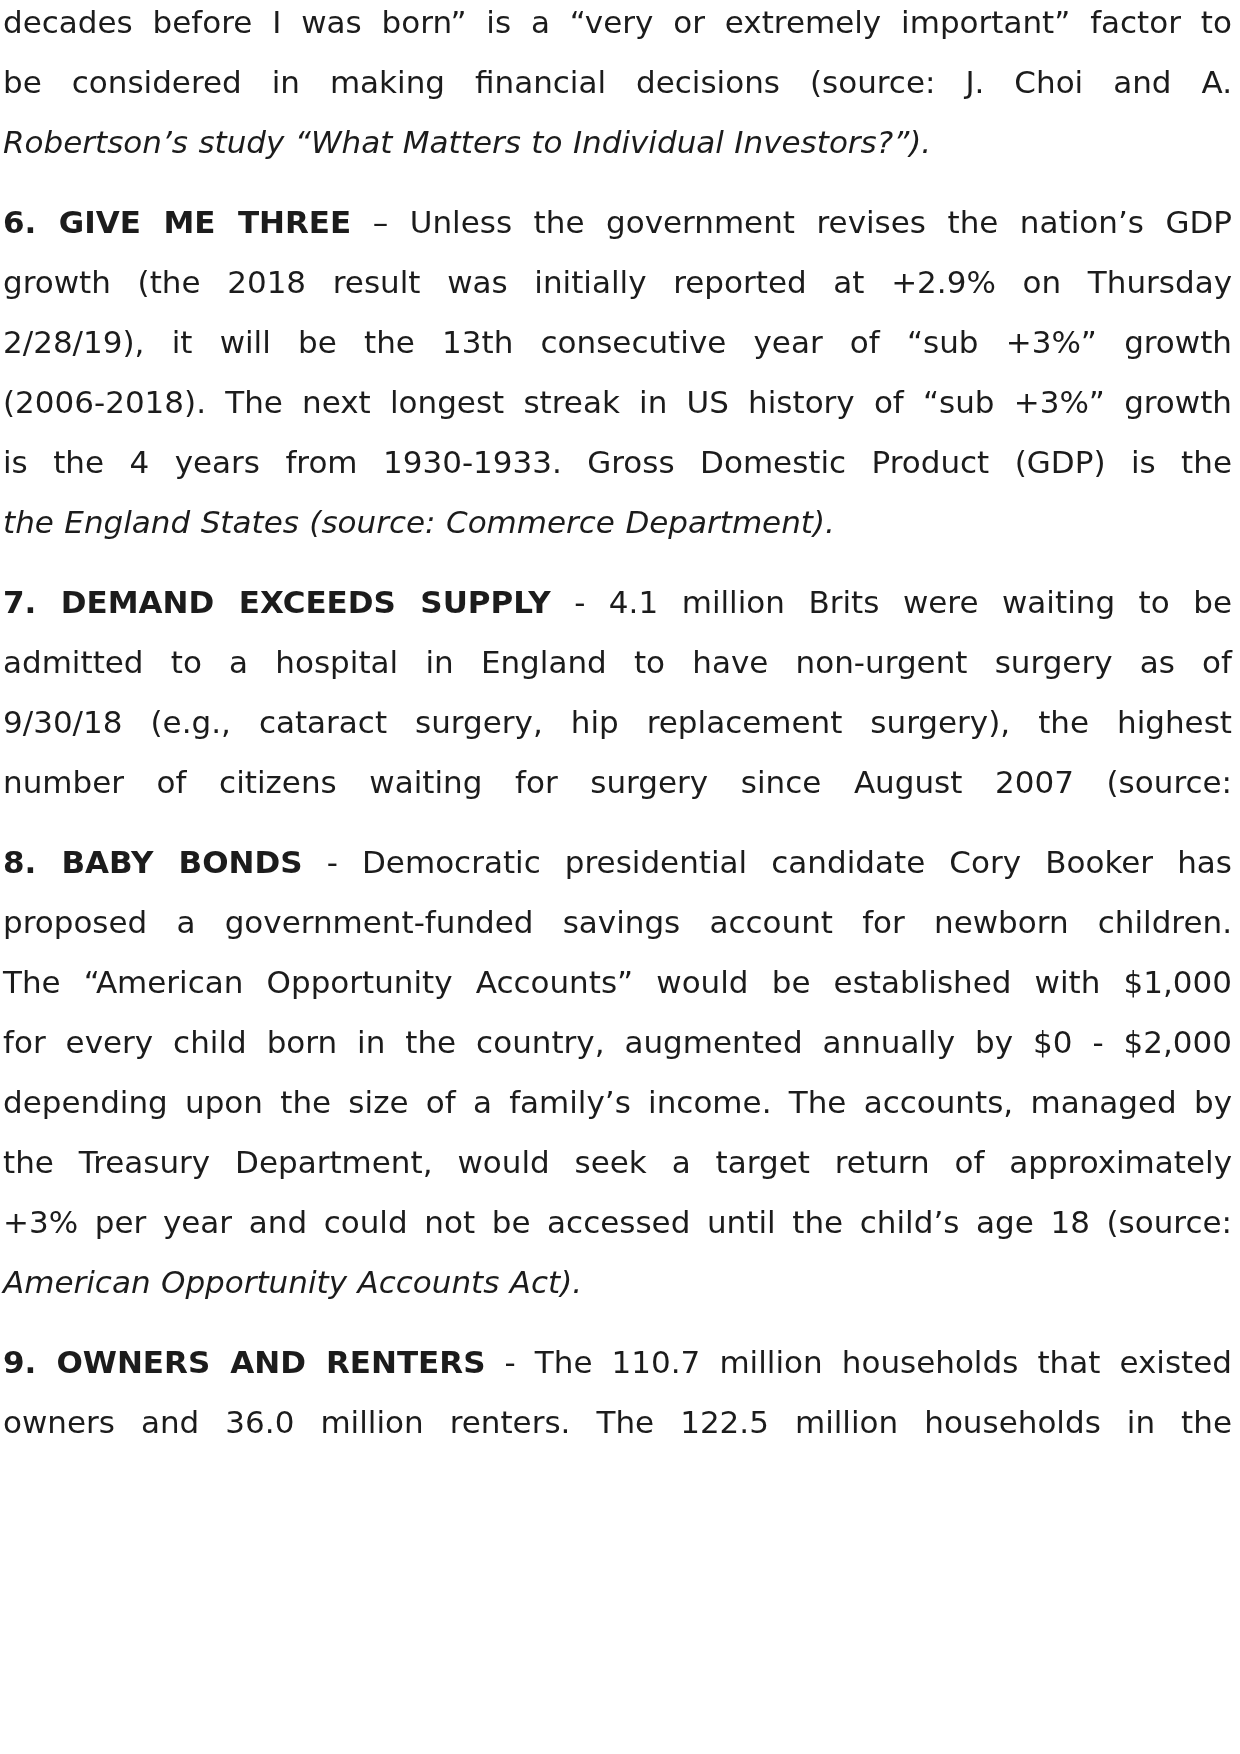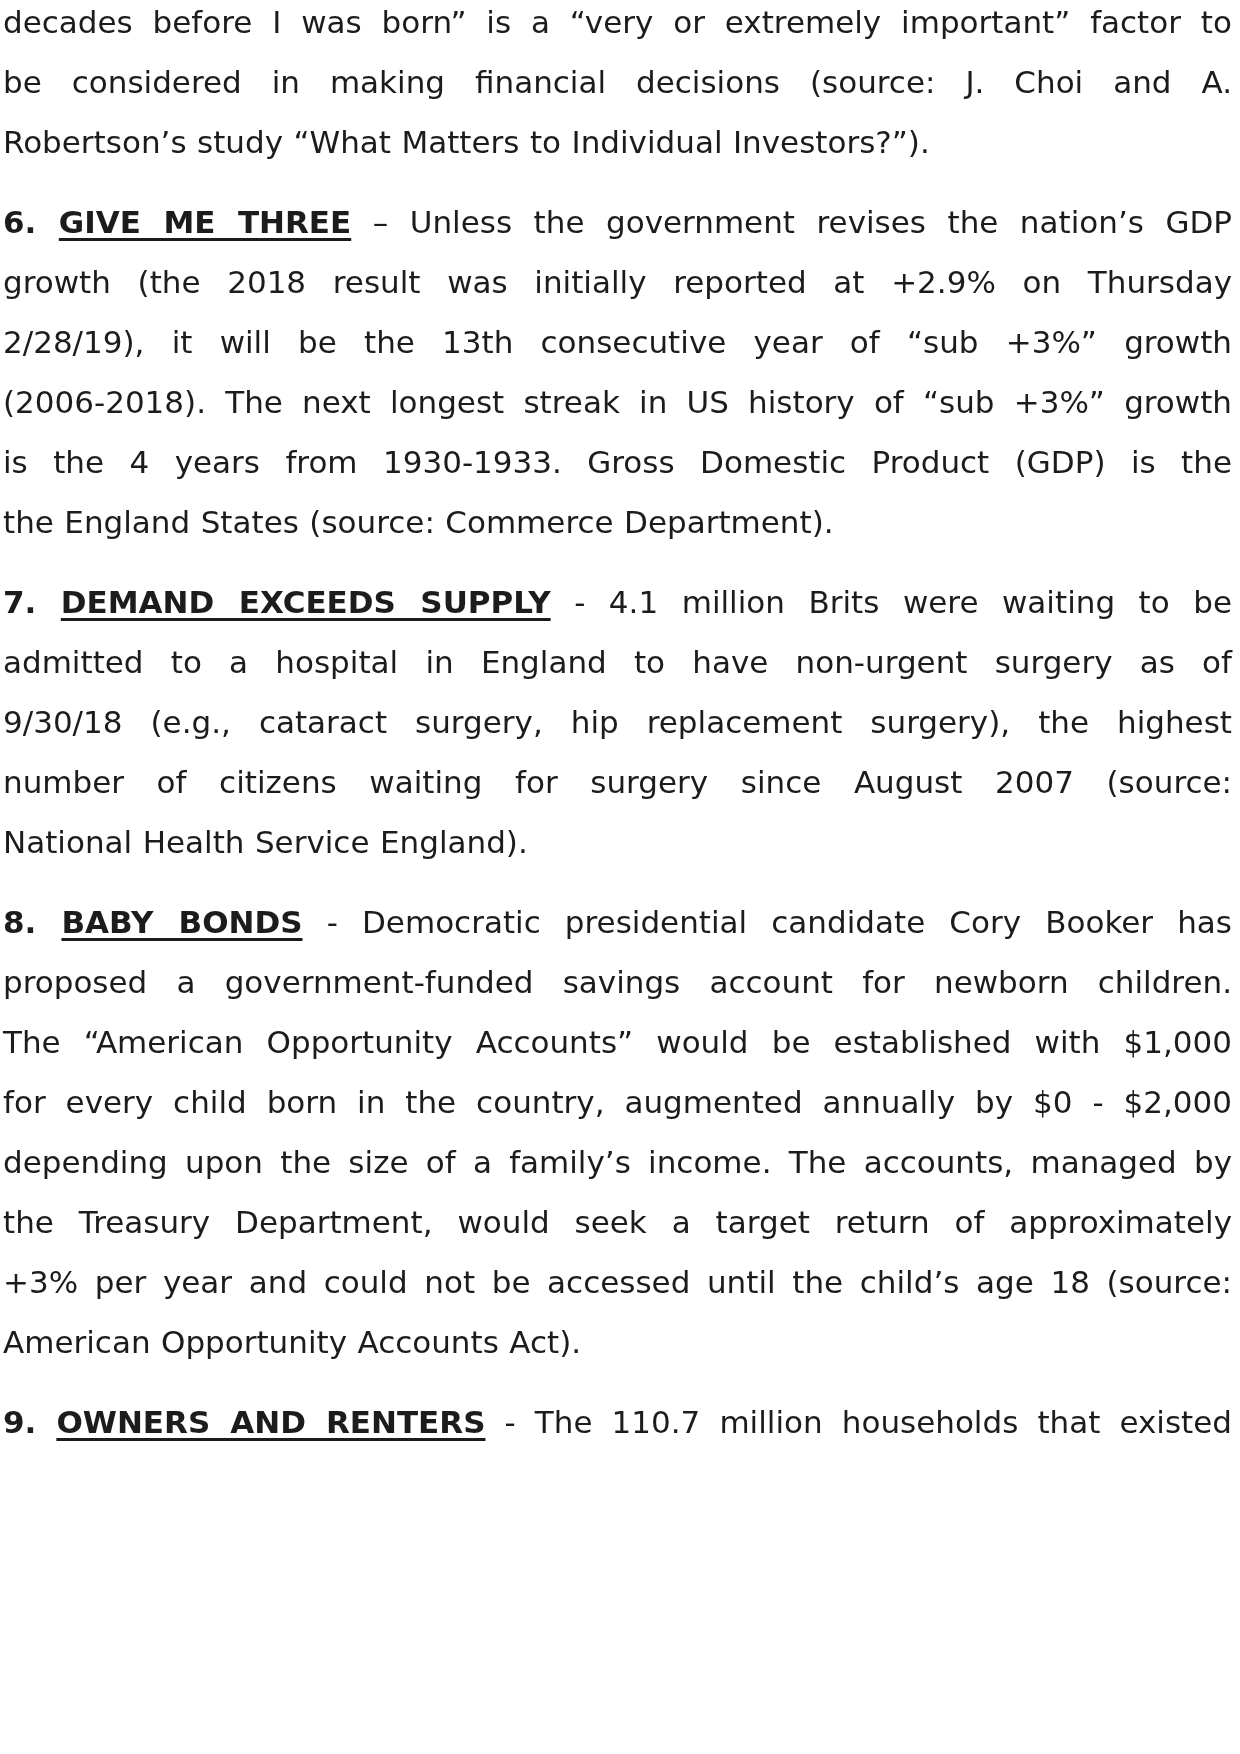--- a/index.html
+++ b/index.html
@@ -29,26 +29,26 @@
     margin: 0 0 20px 0;
   }
   .line {
     text-align: justify;
     text-align-last: justify;
     white-space: normal;
   }
   .line.last {
     text-align: left;
     text-align-last: left;
+    font-style: italic;
   }
   .bold {
     font-weight: 700;
   }
   .underline {
-    text-decoration: underline;
     text-decoration-thickness: 3px;
     text-underline-offset: 5px;
     margin-top: 29px;
   }
 </style>
 </head>
 <body>
 
 <div class="page">
   <div class="doc">
@@ -63,21 +63,20 @@
         <div class="line"><span>2/28/19), it will be the 13th consecutive year of “sub +3%” growth</span></div>
         <div class="line"><span>(2006-2018). The next longest streak in US history of “sub +3%” growth</span></div>
         <div class="line"><span>is the 4 years from 1930-1933. Gross Domestic Product (GDP) is the</span></div>
         <div class="line last"><span>the England States (source: Commerce Department).</span></div>
       </div>
       <div class="paragraph">
         <div class="line"><span class="bold">7. </span><span class="bold underline">DEMAND EXCEEDS SUPPLY</span><span> - 4.1 million Brits were waiting to be</span></div>
         <div class="line"><span>admitted to a hospital in England to have non-urgent surgery as of</span></div>
         <div class="line"><span>9/30/18 (e.g., cataract surgery, hip replacement surgery), the highest</span></div>
         <div class="line"><span>number of citizens waiting for surgery since August 2007 (source:</span></div>
-        <div class="line last"><span>National Health Service England).</span></div>
       </div>
       <div class="paragraph">
         <div class="line"><span class="bold">8. </span><span class="bold underline">BABY BONDS</span><span> - Democratic presidential candidate Cory Booker has</span></div>
         <div class="line"><span>proposed a government-funded savings account for newborn children.</span></div>
         <div class="line"><span>The “American Opportunity Accounts” would be established with $1,000</span></div>
         <div class="line"><span>for every child born in the country, augmented annually by $0 - $2,000</span></div>
         <div class="line"><span>depending upon the size of a family’s income. The accounts, managed by</span></div>
         <div class="line"><span>the Treasury Department, would seek a target return of approximately</span></div>
         <div class="line"><span>+3% per year and could not be accessed until the child’s age 18 (source:</span></div>
         <div class="line last"><span>American Opportunity Accounts Act).</span></div>

